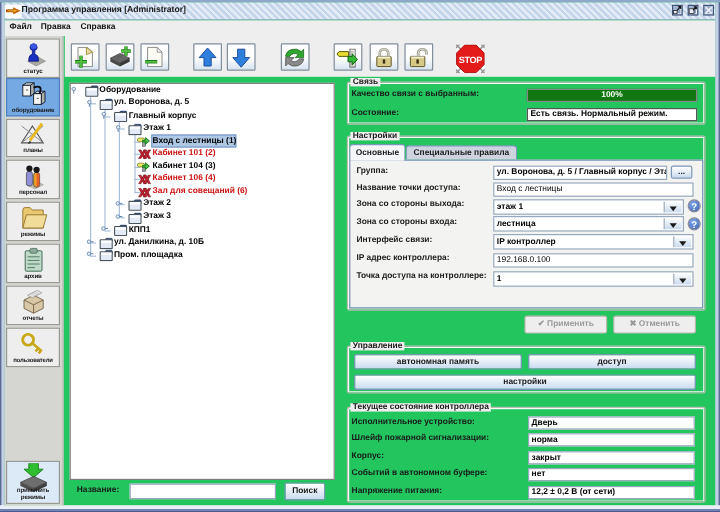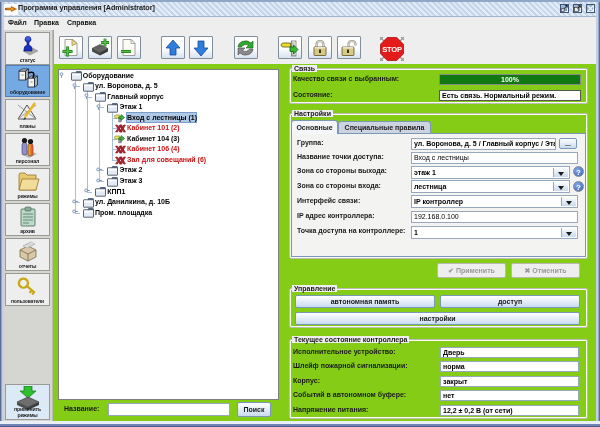--- a/index.html
+++ b/index.html
@@ -1,20 +1,20 @@
 <!DOCTYPE html>
 <html><head>
 <meta charset="utf-8">
 <style>
 * { margin:0; padding:0; box-sizing:border-box; }
 html,body { width:600px; height:427px; overflow:hidden; }
 body { font-family:"Liberation Sans", sans-serif; }
 #win {
   position:relative; width:600px; height:427px;
-  background:#84cc16;
+  background:#22c55e;
 }
 .abs { position:absolute; }
 
 #frame-top { position:absolute; left:0; top:0; width:600px; height:2px; background:#8FA8C8; }
 #frame-left { position:absolute; left:0; top:2px; width:4px; height:422px; background:linear-gradient(90deg,#5A6B94 0 1px,#93A6C6 1px 2px,#C2CFE4 2px 4px); }
 #frame-right { position:absolute; right:0; top:2px; width:4px; height:422px; background:linear-gradient(90deg,#C2CFE4 0 2px,#93A6C6 2px 3px,#5A6B94 3px 4px); }
 #frame-bottom { position:absolute; left:0; bottom:0; width:600px; height:6px; background:linear-gradient(#EAEFF7 0 3px,#7383B4 3px 5px,#4A5B94 5px 6px); }
 
 #titlebar {
   position:absolute; left:4px; top:2px; width:592px; height:15px;

